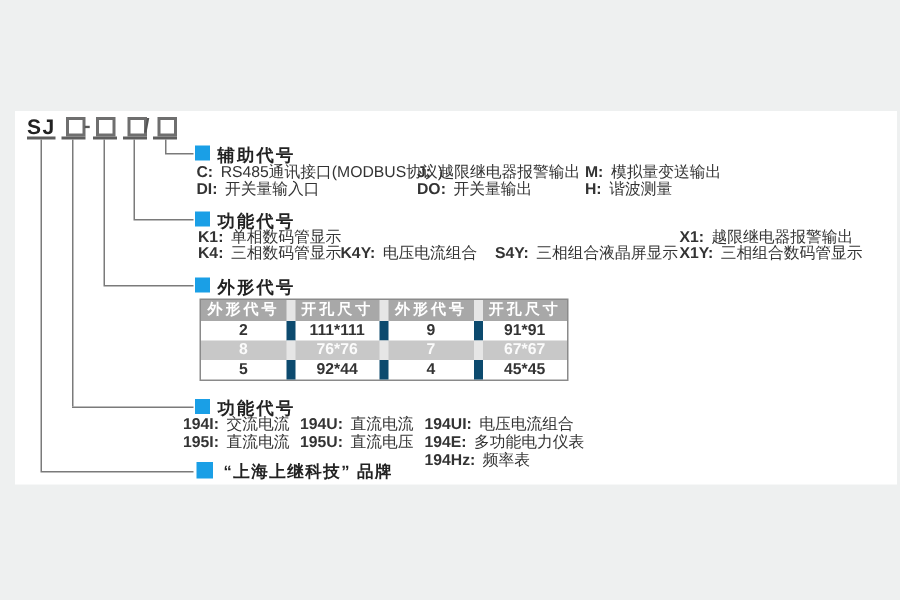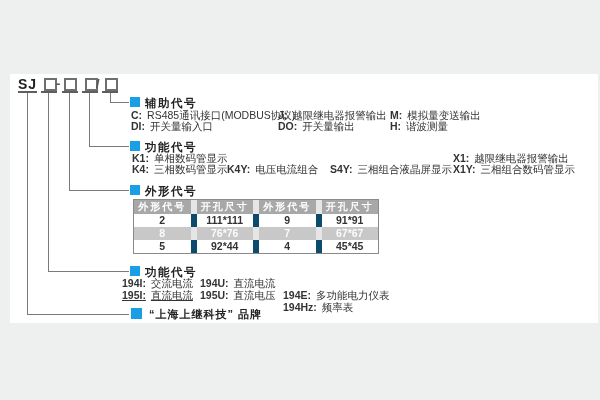--- a/index.html
+++ b/index.html
@@ -127,21 +127,22 @@
       <div class="tcell">4</div>
       <div class="tcell">45*45</div>
     </div>
   </div>
 
   <span class="bullet" style="left:130px;top:266px;"></span>
   <span class="sec-label" style="left:145px;top:265px;">功能代号</span>
 
   <div class="item" style="left:122px;top:278px;"><span class="code">194I:</span><span>交流电流</span></div>
   <div class="item" style="left:200px;top:278px;"><span class="code">194U:</span><span>直流电流</span></div>
-  <div class="item" style="left:122px;top:290px;text-decoration:underline;"><span class="code">195I:</span><span>直流电流</span></div>
+  <div class="item" style="left:283px;top:278px;"><span class="code">194UI:</span><span>电压电流组合</span></div>
+  <div class="item" style="left:122px;top:290px;"><span class="code">195I:</span><span>直流电流</span></div>
   <div class="item" style="left:200px;top:290px;"><span class="code">195U:</span><span>直流电压</span></div>
   <div class="item" style="left:283px;top:290px;"><span class="code">194E:</span><span>多功能电力仪表</span></div>
   <div class="item" style="left:283px;top:302px;"><span class="code">194Hz:</span><span>频率表</span></div>
 
   <span class="bullet" style="left:131px;top:308px;width:11px;height:11px;"></span>
   <span class="brand-label" style="left:149px;top:307px;">“上海上继科技” 品牌</span>
 
 </div>
 
 </body></html>

